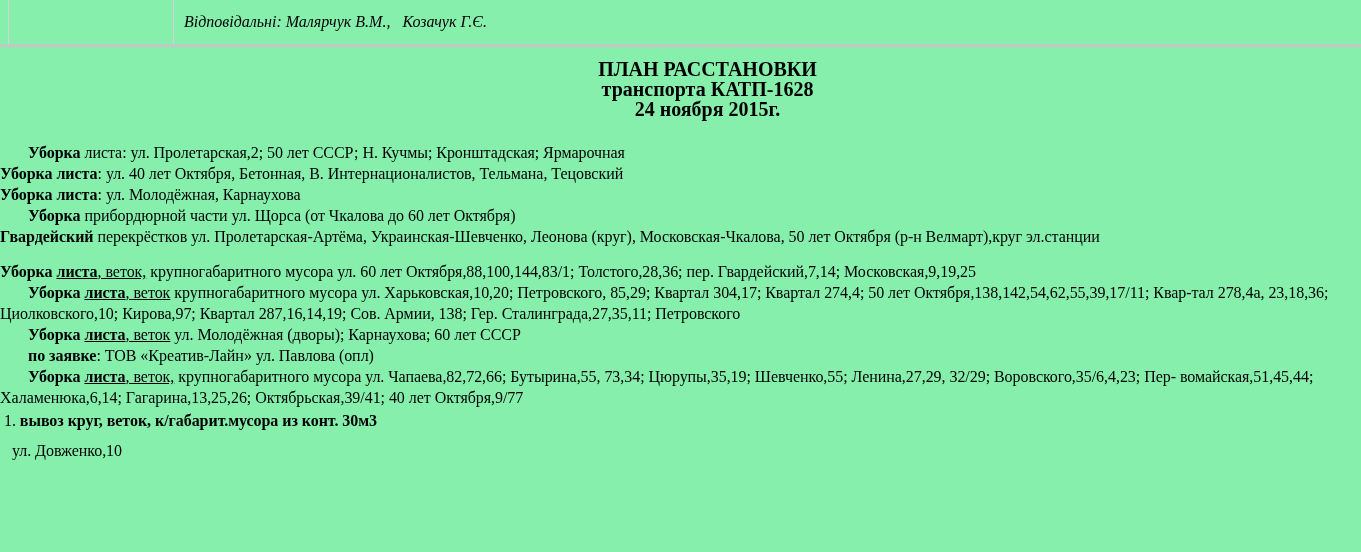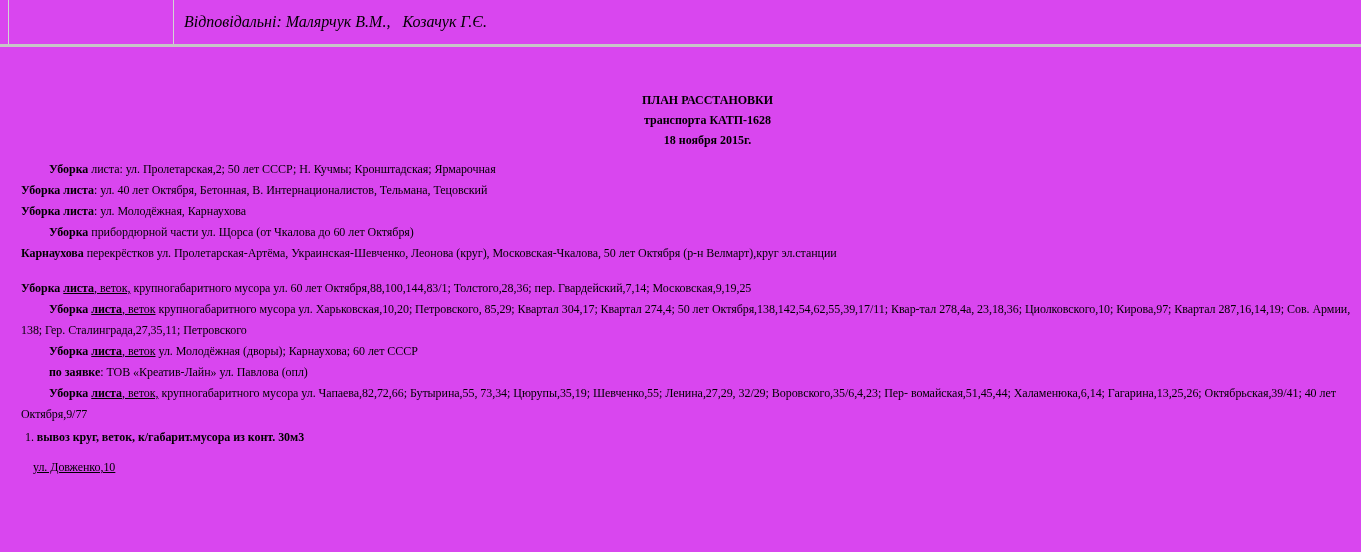--- a/index.html
+++ b/index.html
@@ -4,21 +4,21 @@
 <style>
   html, body {
     margin: 0;
     padding: 0;
     background: #ffffff;
   }
   .page {
     position: relative;
     width: 1361px;
     height: 552px;
-    background: #d946ef;
+    background: #86efac;
     overflow: hidden;
     font-family: "Liberation Serif", "DejaVu Serif", serif;
     color: #000000;
   }
   
   .header-table {
     position: absolute;
     top: 0; left: 0;
     width: 1361px;
     height: 44px;
@@ -36,34 +36,34 @@
     flex: 1;
     display: flex;
     align-items: center;
     padding-left: 10px;
     font-style: italic;
     font-size: 16px;
     white-space: pre;
   }
   
   .title-block {
-    margin-top: 90px;
+    margin-top: 59px;
     padding-left: 54px; 
     text-align: center;
     font-weight: bold;
-    font-size: 12px;
+    font-size: 20px;
     line-height: 20px;
   }
   .title-block div { white-space: pre; }
   
   .doc-body {
-    margin-top: 9px;
-    padding-left: 21px;
+    margin-top: 23px;
+    padding-left: 0;
     padding-right: 6px;
-    font-size: 12px;
+    font-size: 16px;
     line-height: 21px;
     letter-spacing: -0.05px;
   }
   .doc-line {
     margin: 0;
     padding: 0;
   }
   .doc-line span.b { font-weight: bold; }
   .doc-line span.u { text-decoration: underline; }
 </style>
@@ -73,31 +73,31 @@
 <div class="page">
 
   <div class="header-table">
     <div class="header-cell-empty"></div>
     <div class="header-cell-text">Відповідальні: Малярчук В.М.,   Козачук Г.Є.</div>
   </div>
 
   <div class="title-block">
     <div>ПЛАН РАССТАНОВКИ</div>
     <div>транспорта КАТП-1628</div>
-    <div>18 ноября 2015г.</div>
+    <div>24 ноября 2015г.</div>
   </div>
 
   <div class="doc-body">
       <p class="doc-line" style="text-indent: 28px;"><span class="b">Уборка</span><span> листа: ул. Пролетарская,2; 50 лет СССР; Н. Кучмы; Кронштадская; Ярмарочная</span></p>
       <p class="doc-line" style="text-indent: 0px;"><span class="b">Уборка листа</span><span>: ул. 40 лет Октября, Бетонная, В. Интернационалистов, Тельмана, Тецовский</span></p>
       <p class="doc-line" style="text-indent: 0px;"><span class="b">Уборка листа</span><span>: ул. Молодёжная, Карнаухова</span></p>
       <p class="doc-line" style="text-indent: 28px;"><span class="b">Уборка</span><span> прибордюрной части ул. Щорса (от Чкалова до 60 лет Октября)</span></p>
-      <p class="doc-line" style="text-indent: 0px;"><span class="b">Карнаухова</span><span> перекрёстков ул. Пролетарская-Артёма, Украинская-Шевченко, Леонова (круг), Московская-Чкалова, 50 лет Октября (р-н Велмарт),круг эл.станции</span></p>
+      <p class="doc-line" style="text-indent: 0px;"><span class="b">Гвардейский</span><span> перекрёстков ул. Пролетарская-Артёма, Украинская-Шевченко, Леонова (круг), Московская-Чкалова, 50 лет Октября (р-н Велмарт),круг эл.станции</span></p>
       <p class="doc-line" style="text-indent: 0px; margin-top: 14px;"><span class="b">Уборка </span><span class="b u">листа</span><span class="u">, веток,</span><span> крупногабаритного мусора ул. 60 лет Октября,88,100,144,83/1; Толстого,28,36; пер. Гвардейский,7,14; Московская,9,19,25</span></p>
       <p class="doc-line" style="text-indent: 28px;"><span class="b">Уборка </span><span class="b u">листа</span><span class="u">, веток</span><span> крупногабаритного мусора ул. Харьковская,10,20; Петровского, 85,29; Квартал 304,17; Квартал 274,4; 50 лет Октября,138,142,54,62,55,39,17/11; Квар-тал 278,4а, 23,18,36; Циолковского,10; Кирова,97; Квартал 287,16,14,19; Сов. Армии, 138; Гер. Сталинграда,27,35,11; Петровского</span></p>
       <p class="doc-line" style="text-indent: 28px;"><span class="b">Уборка </span><span class="b u">листа</span><span class="u">, веток</span><span> ул. Молодёжная (дворы); Карнаухова; 60 лет СССР</span></p>
       <p class="doc-line" style="text-indent: 28px;"><span class="b">по заявке</span><span>: ТОВ «Креатив-Лайн» ул. Павлова (опл)</span></p>
       <p class="doc-line" style="text-indent: 28px;"><span class="b">Уборка </span><span class="b u">листа</span><span class="u">, веток,</span><span> крупногабаритного мусора ул. Чапаева,82,72,66; Бутырина,55, 73,34; Цюрупы,35,19; Шевченко,55; Ленина,27,29, 32/29; Воровского,35/6,4,23; Пер- вомайская,51,45,44; Халаменюка,6,14; Гагарина,13,25,26; Октябрьская,39/41; 40 лет Октября,9/77</span></p>
       <p class="doc-line" style="text-indent: 4px; margin-top: 2px;"><span>1. </span><span class="b">вывоз круг, веток, к/габарит.мусора из конт. 30м3</span></p>
-      <p class="doc-line" style="text-indent: 12px; margin-top: 9px; text-decoration: underline;"><span>ул. Довженко,10</span></p>
+      <p class="doc-line" style="text-indent: 12px; margin-top: 9px;"><span>ул. Довженко,10</span></p>
     </div>
 
 </div>
 
 </body></html>

